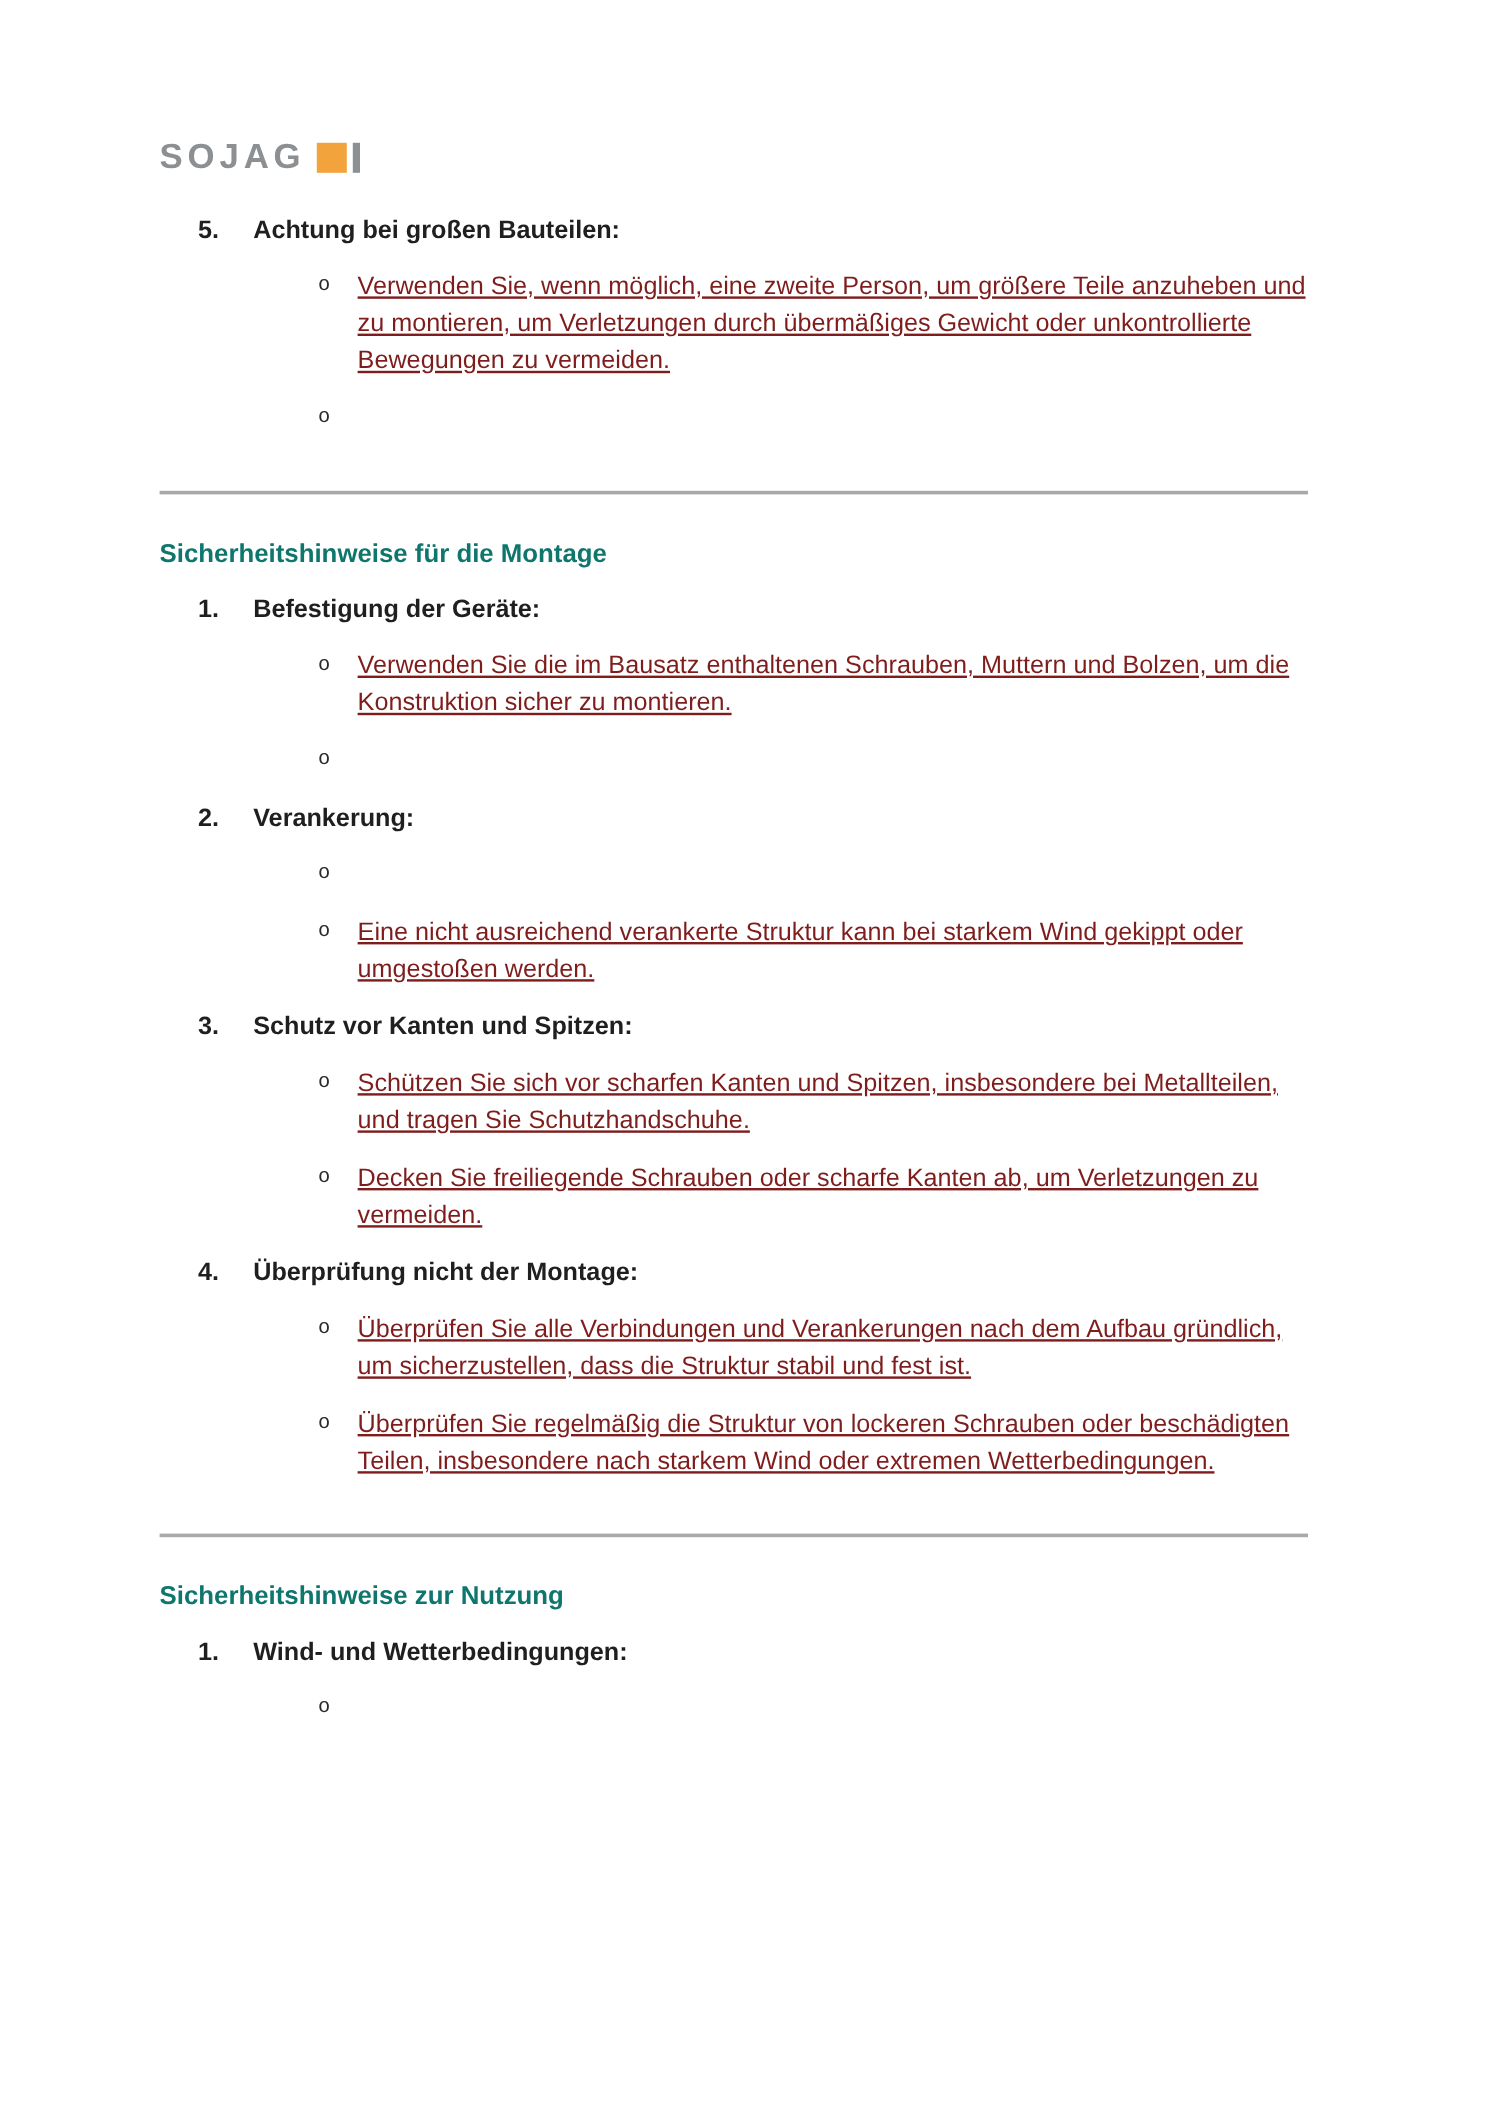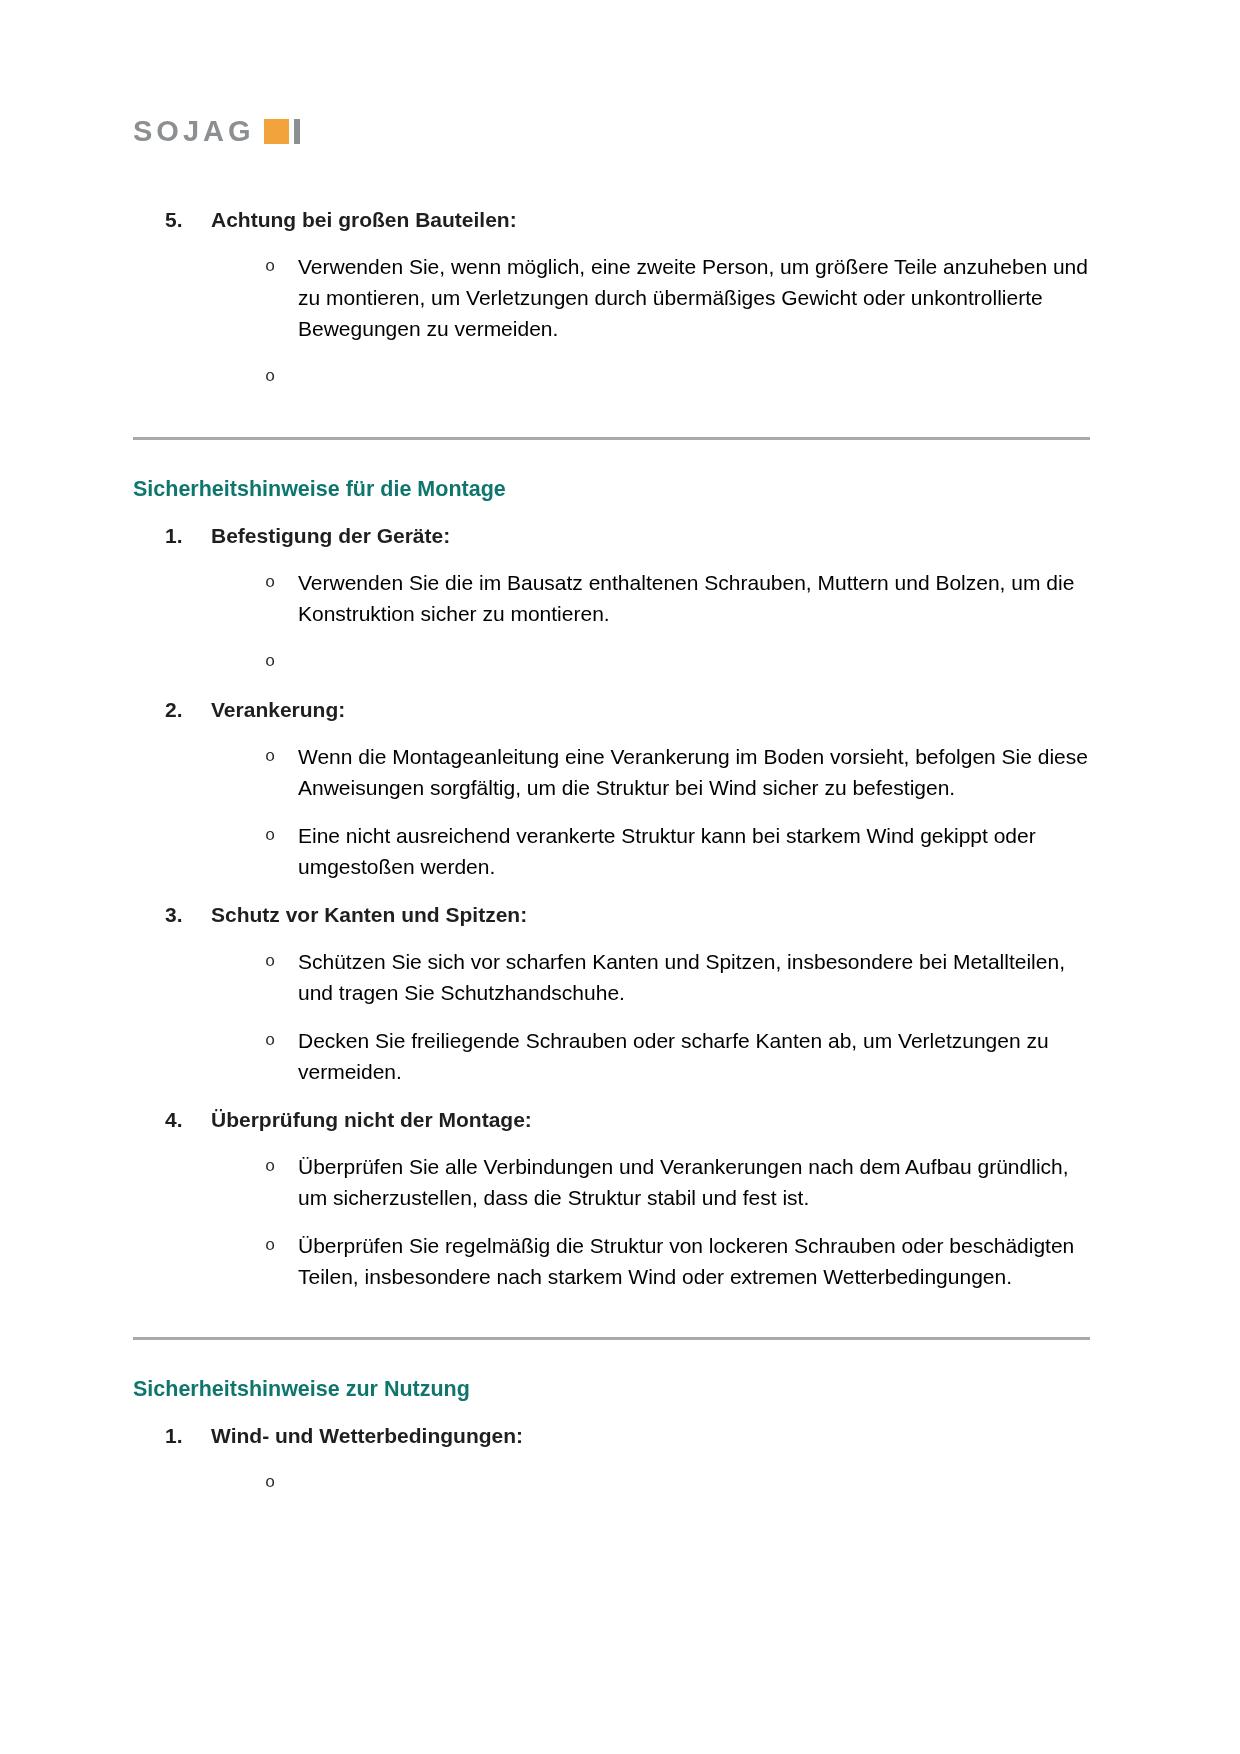--- a/index.html
+++ b/index.html
@@ -12,21 +12,21 @@
     overflow: hidden;
   }
   .content {
     padding: 114px 148px 0 133px;
   }
   
   .logo-row {
     display: flex;
     align-items: center;
     height: 34px;
-    margin-bottom: 56px;
+    margin-bottom: 28px;
   }
   .logo-text {
     font-size: 29px;
     font-weight: 600;
     letter-spacing: 4px;
     color: #8d9093;
     line-height: 1;
   }
   .logo-square {
     width: 25px;
@@ -68,21 +68,22 @@
     flex: 0 0 33px;
     font-family: "Liberation Mono", "DejaVu Sans Mono", monospace;
     font-size: 17px;
     line-height: 31px;
     color: #2a2a2a;
   }
   .bullet .bullet-text {
     max-width: 792px;
     font-size: 21px;
     line-height: 31px;
-    color: #000000;
+    color: #7f1d1d;
+    text-decoration: underline;
   }
   .section-heading {
     font-size: 21.5px;
     font-weight: 700;
     color: #0f766e;
     line-height: 31px;
     margin-bottom: 15px;
   }
   .divider {
     height: 3px;
@@ -135,21 +136,20 @@
     <div class="bullet">
       <span class="marker">o</span>
     </div>
 
     <div class="num-item">
       <span class="num">2.</span>
       <span class="num-title">Verankerung:</span>
     </div>
     <div class="bullet">
       <span class="marker">o</span>
-      <span class="bullet-text">Wenn die Montageanleitung eine Verankerung im Boden vorsieht, befolgen Sie diese Anweisungen sorgfältig, um die Struktur bei Wind sicher zu befestigen.</span>
     </div>
     <div class="bullet">
       <span class="marker">o</span>
       <span class="bullet-text">Eine nicht ausreichend verankerte Struktur kann bei starkem Wind gekippt oder umgestoßen werden.</span>
     </div>
 
     <div class="num-item">
       <span class="num">3.</span>
       <span class="num-title">Schutz vor Kanten und Spitzen:</span>
     </div>

